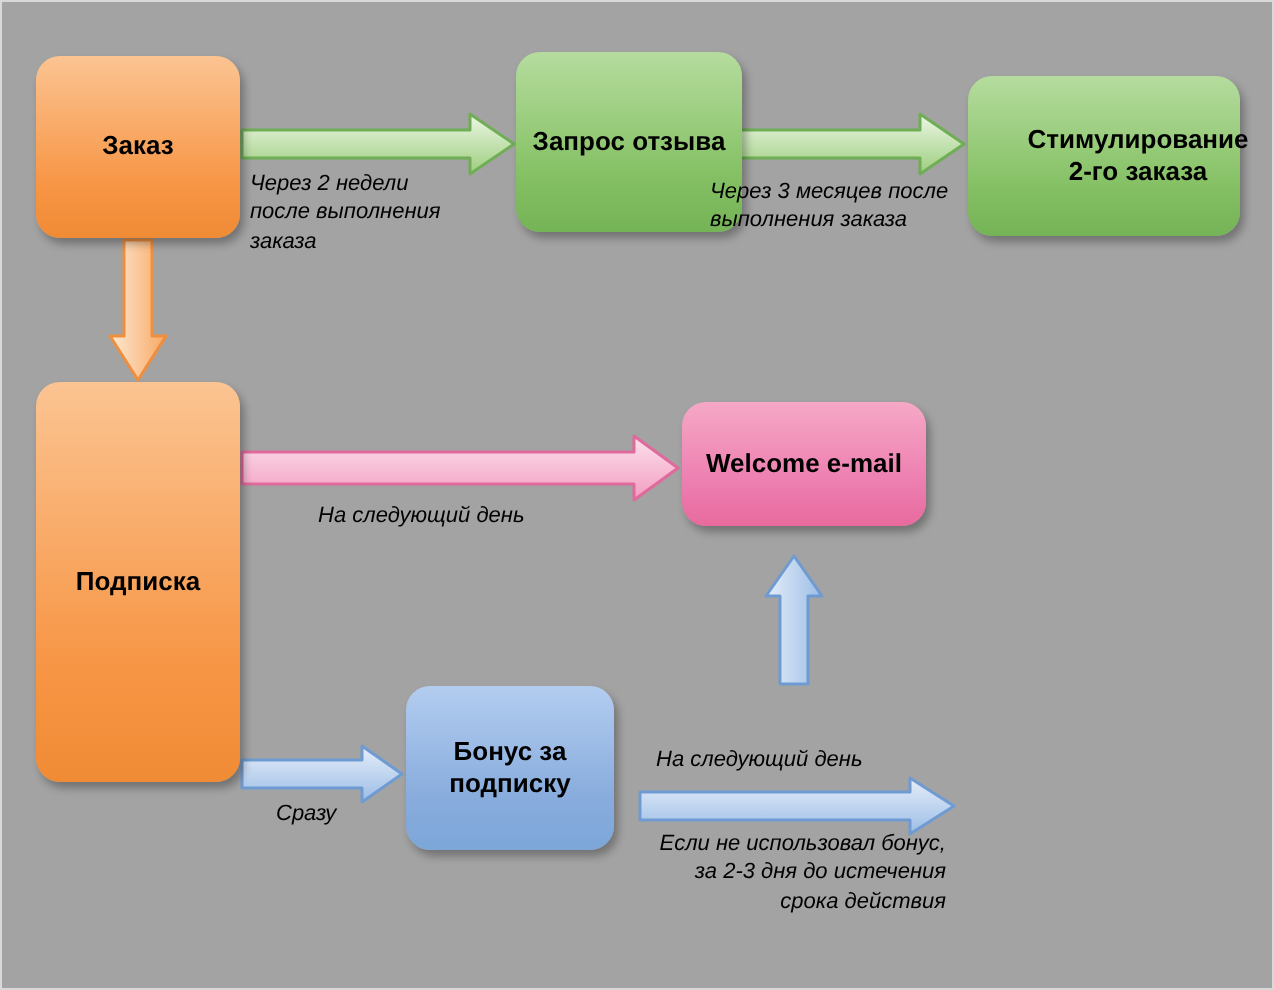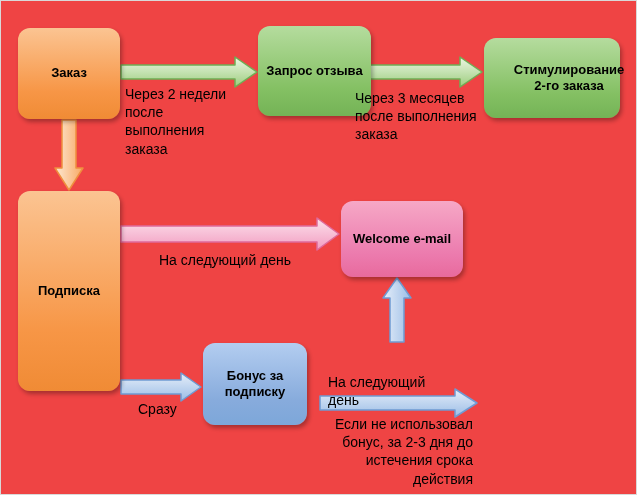--- a/index.html
+++ b/index.html
@@ -1,20 +1,20 @@
 <!DOCTYPE html>
 <html><head>
 <meta charset="utf-8">
 <style>
   html,body{margin:0;padding:0;background:#ffffff;}
   body{font-family:"Liberation Sans","DejaVu Sans",sans-serif;}
   .canvas{
     position:relative;
     width:637px;height:495px;
-    background:#ef4444;
+    background:#a3a3a3;
     border:1px solid #d9d9d9;
     box-sizing:border-box;
     overflow:hidden;
   }
   .node{
     position:absolute;
     display:flex;align-items:center;justify-content:center;
     text-align:center;
     font-weight:bold;
     font-size:13px;
@@ -24,21 +24,22 @@
     padding:4px 6px;
     box-sizing:border-box;
     line-height:1.25;
   }
   .node.orange{background:linear-gradient(180deg,#fbc492 0%,#f79646 70%,#f08b35 100%);}
   .node.green {background:linear-gradient(180deg,#b5dc9e 0%,#84c063 70%,#74b356 100%);}
   .node.pink  {background:linear-gradient(180deg,#f6a8c6 0%,#ec7bae 70%,#e86a9d 100%);}
   .node.blue  {background:linear-gradient(180deg,#b3cdf0 0%,#87abdc 70%,#7da7d9 100%);}
   .edge-label{
     position:absolute;
-    font-size:14px;
+    font-style:italic;
+    font-size:11px;
     color:#000;
     line-height:1.3;
   }
   .arrows{position:absolute;left:0;top:0;width:637px;height:495px;}
 </style>
 </head>
 <body>
 
 <div class="canvas">
 
@@ -82,21 +83,21 @@
   </svg>
 
   <div class="node orange" style="left:17px;top:27px;width:102px;height:91px;">Заказ</div>
 
   <div class="node green" style="left:257px;top:25px;width:113px;height:90px;">Запрос отзыва</div>
 
   <div class="node green" style="left:483px;top:37px;width:136px;height:80px;padding-left:40px;">Стимулирование 2-го заказа</div>
 
   <div class="node orange" style="left:17px;top:190px;width:102px;height:200px;">Подписка</div>
 
-  <div class="node pink" style="left:340px;top:200px;width:122px;height:76px;">Welcome e-mail</div>
+  <div class="node pink" style="left:340px;top:200px;width:122px;height:62px;">Welcome e-mail</div>
 
   <div class="node blue" style="left:202px;top:342px;width:104px;height:82px;">Бонус за подписку</div>
 
 
   <div class="edge-label" style="left:124px;top:84px;width:112px;">Через 2 недели после выполнения заказа</div>
 
   <div class="edge-label" style="left:354px;top:88px;width:122px;">Через 3 месяцев после выполнения заказа</div>
 
   <div class="edge-label" style="left:158px;top:250px;width:160px;">На следующий день</div>
 

